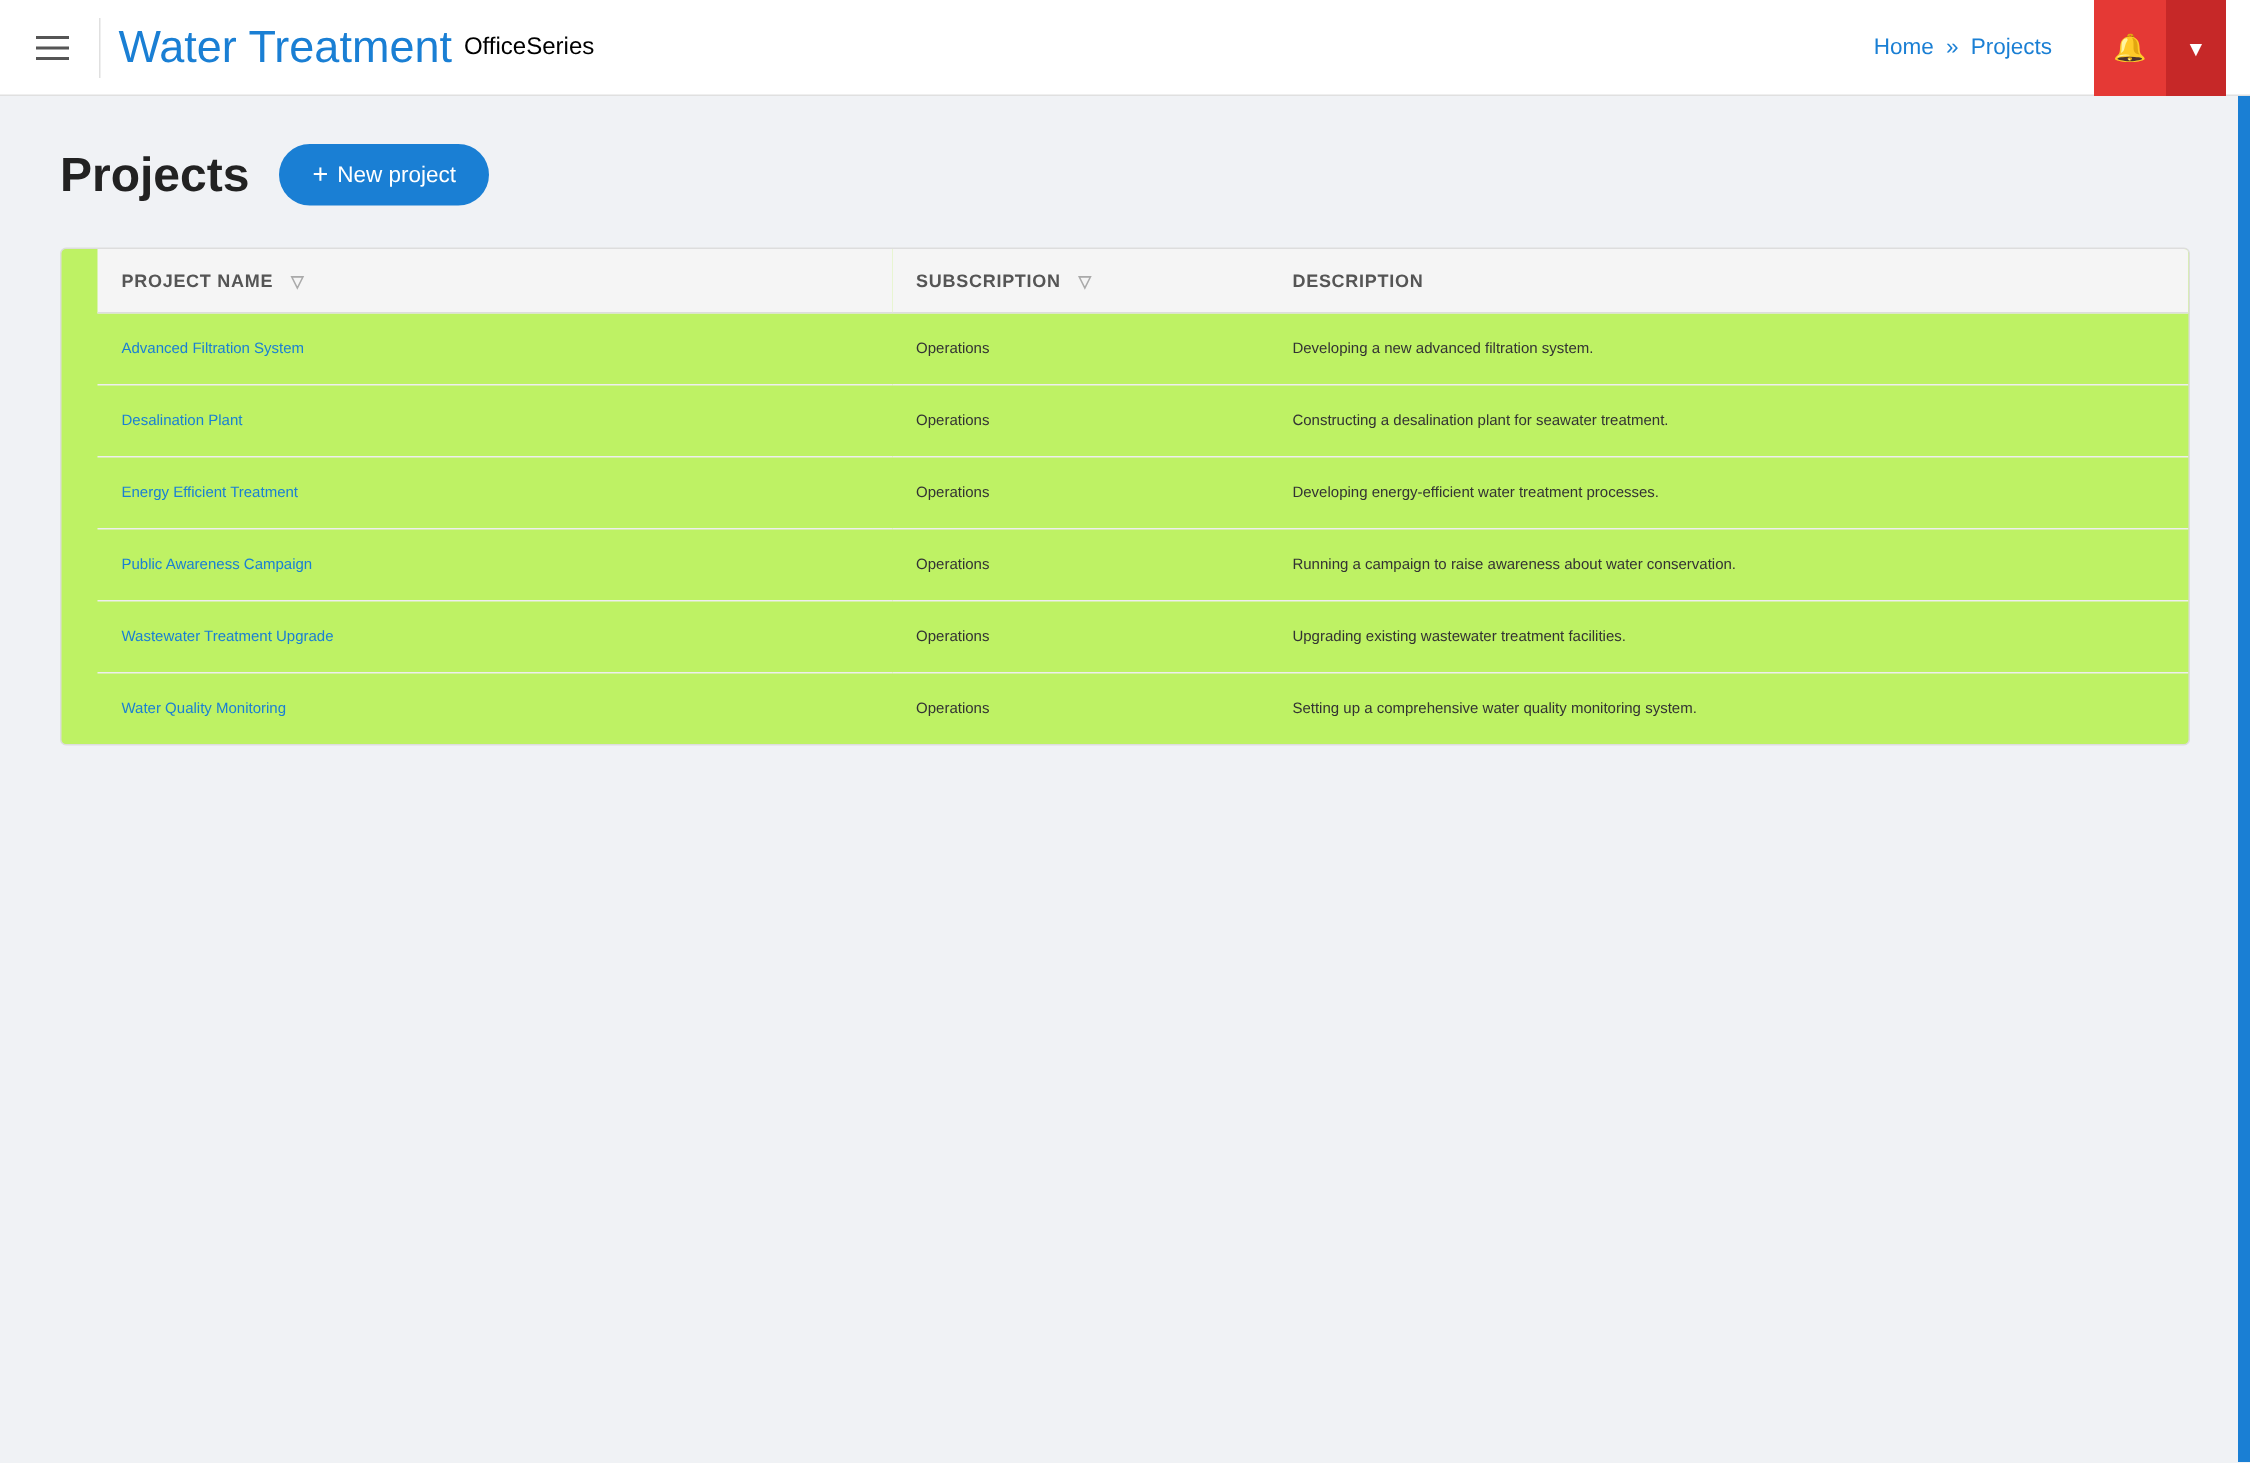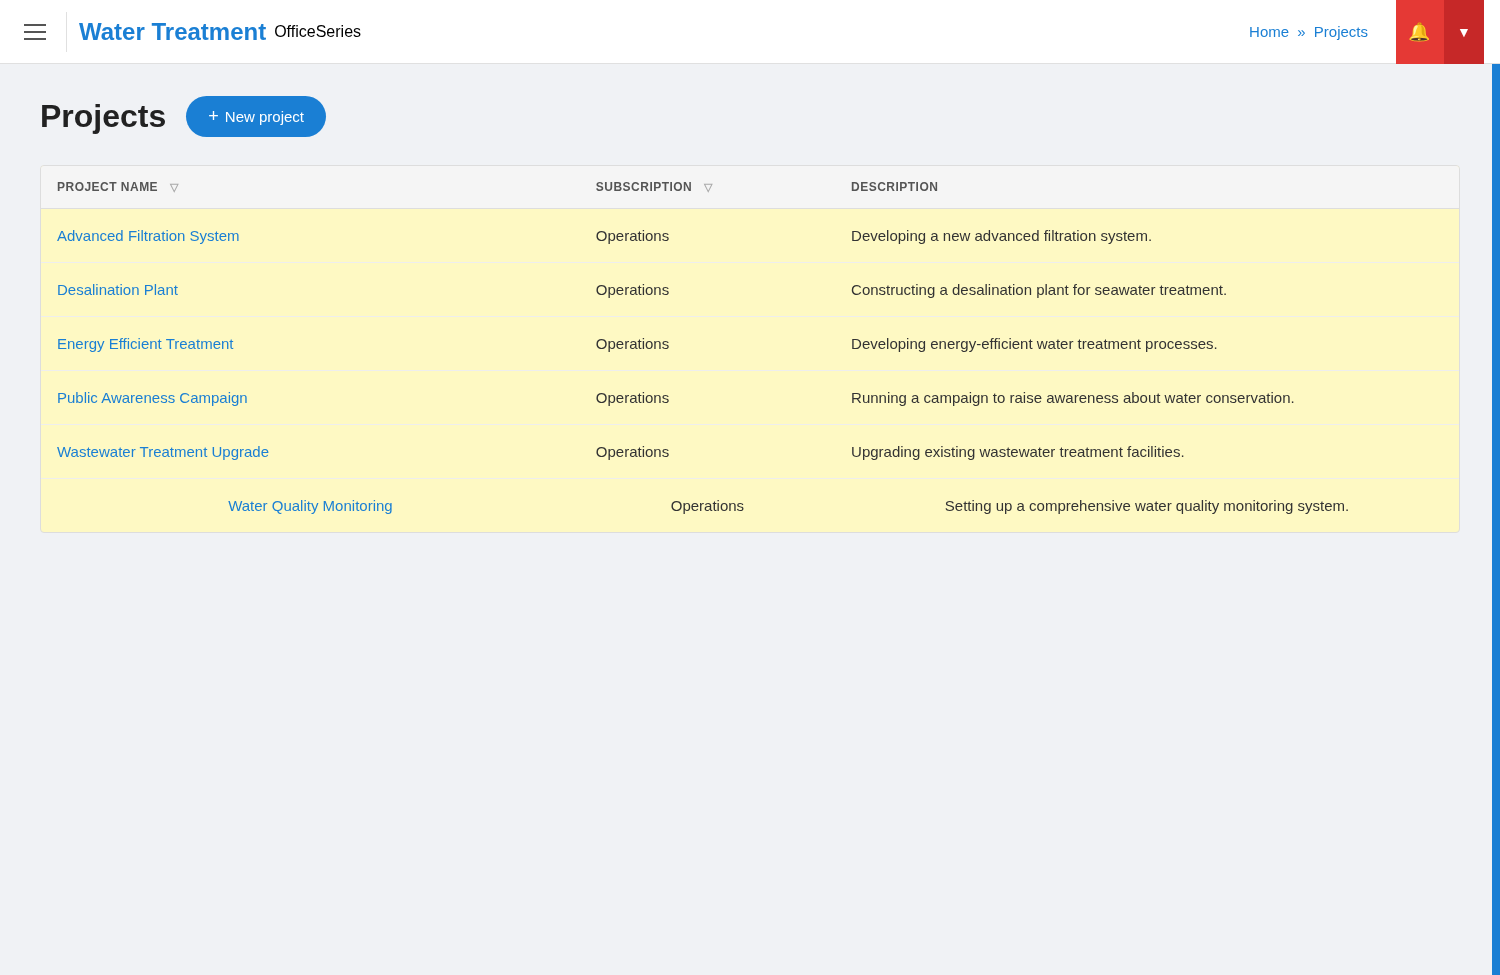--- a/index.html
+++ b/index.html
@@ -7,21 +7,21 @@
 
     
     .header {
       display: flex; align-items: center; background: #fff;
       border-bottom: 1px solid #e0e0e0; height: 64px; padding: 0 16px;
       position: relative; z-index: 10;
     }
     .hamburger { display: flex; flex-direction: column; gap: 5px; cursor: pointer; padding: 8px; }
     .hamburger span { display: block; width: 22px; height: 2px; background: #555; }
     .header-divider { width: 1px; height: 40px; background: #e0e0e0; margin: 0 12px; }
-    .app-title { font-size: 24px; font-weight: 700; color: #1a7fd4; margin-right: 8px; }
+    .app-title { font-size: 30px; font-weight: 400; color: #1a7fd4; margin-right: 8px; }
     .app-subtitle { font-size: 16px; color: #000000; font-weight: 400; }
     .breadcrumb { margin-left: auto; margin-right: 20px; font-size: 15px; color: #1a7fd4; }
     .breadcrumb a { color: #1a7fd4; text-decoration: none; }
     .breadcrumb .sep { margin: 0 4px; color: #1a7fd4; }
     .header-actions { display: flex; margin-left: 8px; }
     .bell-btn {
       background: #e53935; border: none; color: #fff; width: 48px; height: 64px;
       display: flex; align-items: center; justify-content: center; cursor: pointer; font-size: 18px;
     }
     .dropdown-btn {
@@ -35,35 +35,36 @@
     .page-header { display: flex; align-items: center; gap: 20px; margin-bottom: 28px; }
     .page-title { font-size: 32px; font-weight: 600; color: #222; }
     .new-project-btn {
       background: #1a7fd4; color: #fff; border: none; border-radius: 30px;
       padding: 10px 22px; font-size: 15px; cursor: pointer; display: flex; align-items: center; gap: 6px;
     }
     .new-project-btn .plus { font-size: 18px; font-weight: 400; }
 
     
     .table-container {
-      background: #fef9c3; border: 1px solid #ddd; border-radius: 4px; overflow: hidden;
+      background: #bef264; border: 1px solid #ddd; border-radius: 4px; overflow: hidden;
       position: relative;
+      padding-left: 24px;
     }
     table { width: 100%; border-collapse: collapse; }
     thead tr { background: #f5f5f5; }
     th {
       padding: 14px 16px; text-align: left; font-size: 12px; font-weight: 700;
       color: #555; letter-spacing: 0.04em; border-bottom: 1px solid #ddd;
     }
     th .filter-icon { margin-left: 8px; color: #aaa; font-size: 11px; }
     td {
-      padding: 18px 16px; font-size: 15px; color: #333;
+      padding: 18px 16px; font-size: 10px; color: #333;
       border-bottom: 1px solid #eee; vertical-align: top;
     }
-    tr:last-child td { border-bottom: none; text-align: center; }
+    tr:last-child td { border-bottom: none; }
     td.project-name a { color: #1a7fd4; text-decoration: none; }
 
     .col-name { width: 38%; }
     .col-sub { width: 18%; }
     .col-desc { width: 44%; }
 
     
     .right-bar {
       position: fixed; right: 0; top: 0; bottom: 0; width: 8px; background: #1a7fd4;
     }

